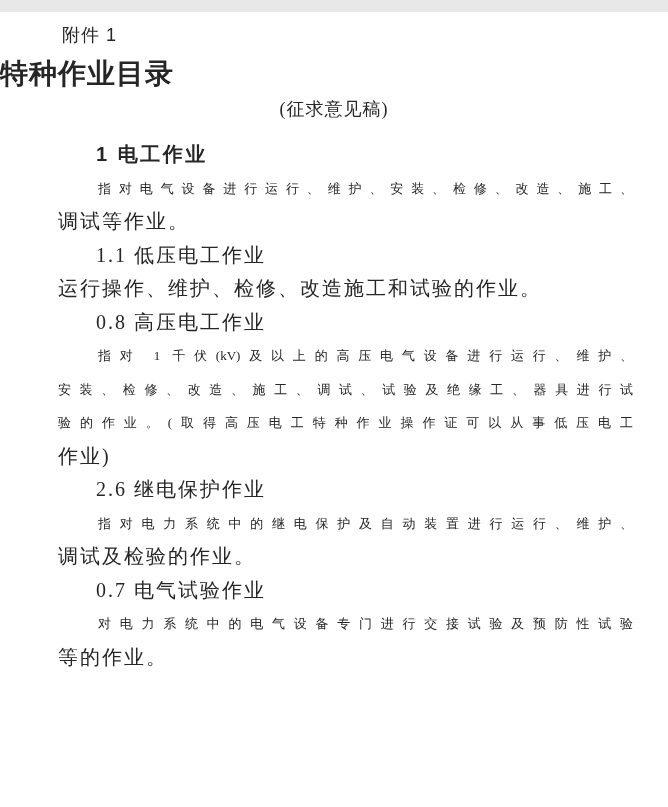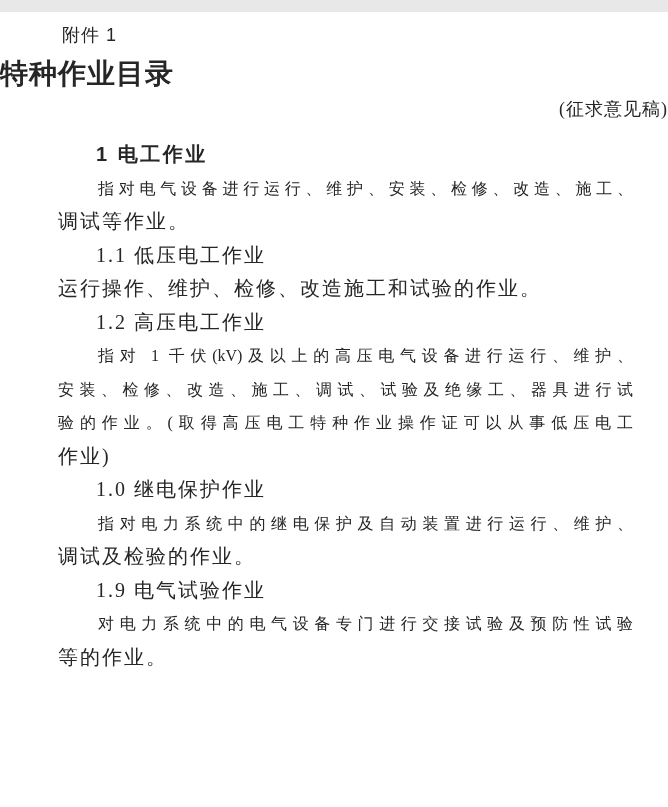--- a/index.html
+++ b/index.html
@@ -26,41 +26,41 @@
     margin-top: 13px;
     text-align: left;
     font-size: 28px;
     font-weight: bold;
     line-height: 30px;
     letter-spacing: 1px;
     font-family: "Liberation Serif", "DejaVu Serif", serif;
   }
   .doc-subtitle {
     margin-top: 8px;
-    text-align: right;
+    text-align: center;
     font-size: 18px;
     line-height: 24px;
     letter-spacing: 1px;
   }
   .body-block {
     margin-top: 17px;
     padding-left: 58px;
     padding-right: 35px;
   }
   .ln {
     font-size: 20px;
     line-height: 33.5px;
     max-height: 34px;
     overflow: hidden;
     letter-spacing: 2px;
     text-align: left;
   }
   .first { text-indent: 40px; }
   .just {
-    font-size: 16px;
+    font-size: 13px;
     letter-spacing: 0;
     text-align: justify;
     text-align-last: justify;
   }
   .h1 {
     font-family: "Liberation Sans", "DejaVu Sans", sans-serif;
     font-weight: bold;
     text-indent: 38px;
     letter-spacing: 2.5px;
   }
@@ -79,26 +79,26 @@
   <div class="doc-title">特种作业目录</div>
 
   <div class="doc-subtitle">(征求意见稿)</div>
 
   <div class="body-block">
     <div class="ln h1">1 电工作业</div>
     <div class="ln first just">指对电气设备进行运行、维护、安装、检修、改造、施工、</div>
     <div class="ln">调试等作业。</div>
     <div class="ln h2">1.1 低压电工作业</div>
     <div class="ln">运行操作、维护、检修、改造施工和试验的作业。</div>
-    <div class="ln h2">1.2 高压电工作业</div>
+    <div class="ln h2">0.8 高压电工作业</div>
     <div class="ln first just">指对 1 千伏(kV)及以上的高压电气设备进行运行、维护、</div>
     <div class="ln just">安装、检修、改造、施工、调试、试验及绝缘工、器具进行试</div>
     <div class="ln just">验的作业。(取得高压电工特种作业操作证可以从事低压电工</div>
     <div class="ln">作业)</div>
-    <div class="ln h2">1.0 继电保护作业</div>
+    <div class="ln h2">2.6 继电保护作业</div>
     <div class="ln first just">指对电力系统中的继电保护及自动装置进行运行、维护、</div>
     <div class="ln">调试及检验的作业。</div>
-    <div class="ln h2">1.9 电气试验作业</div>
+    <div class="ln h2">0.7 电气试验作业</div>
     <div class="ln first just">对电力系统中的电气设备专门进行交接试验及预防性试验</div>
     <div class="ln">等的作业。</div>
   </div>
 
 </div>
 
 </body></html>

